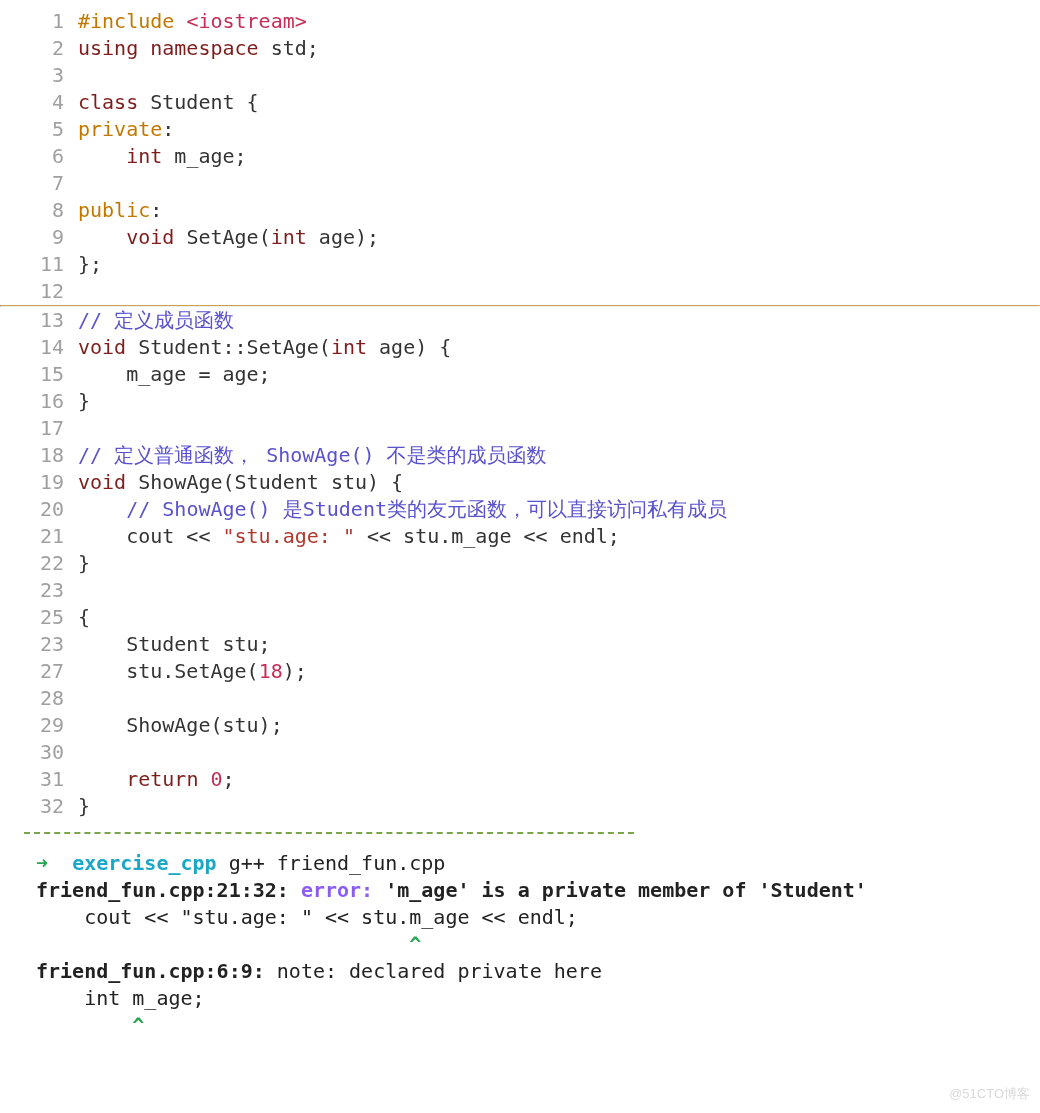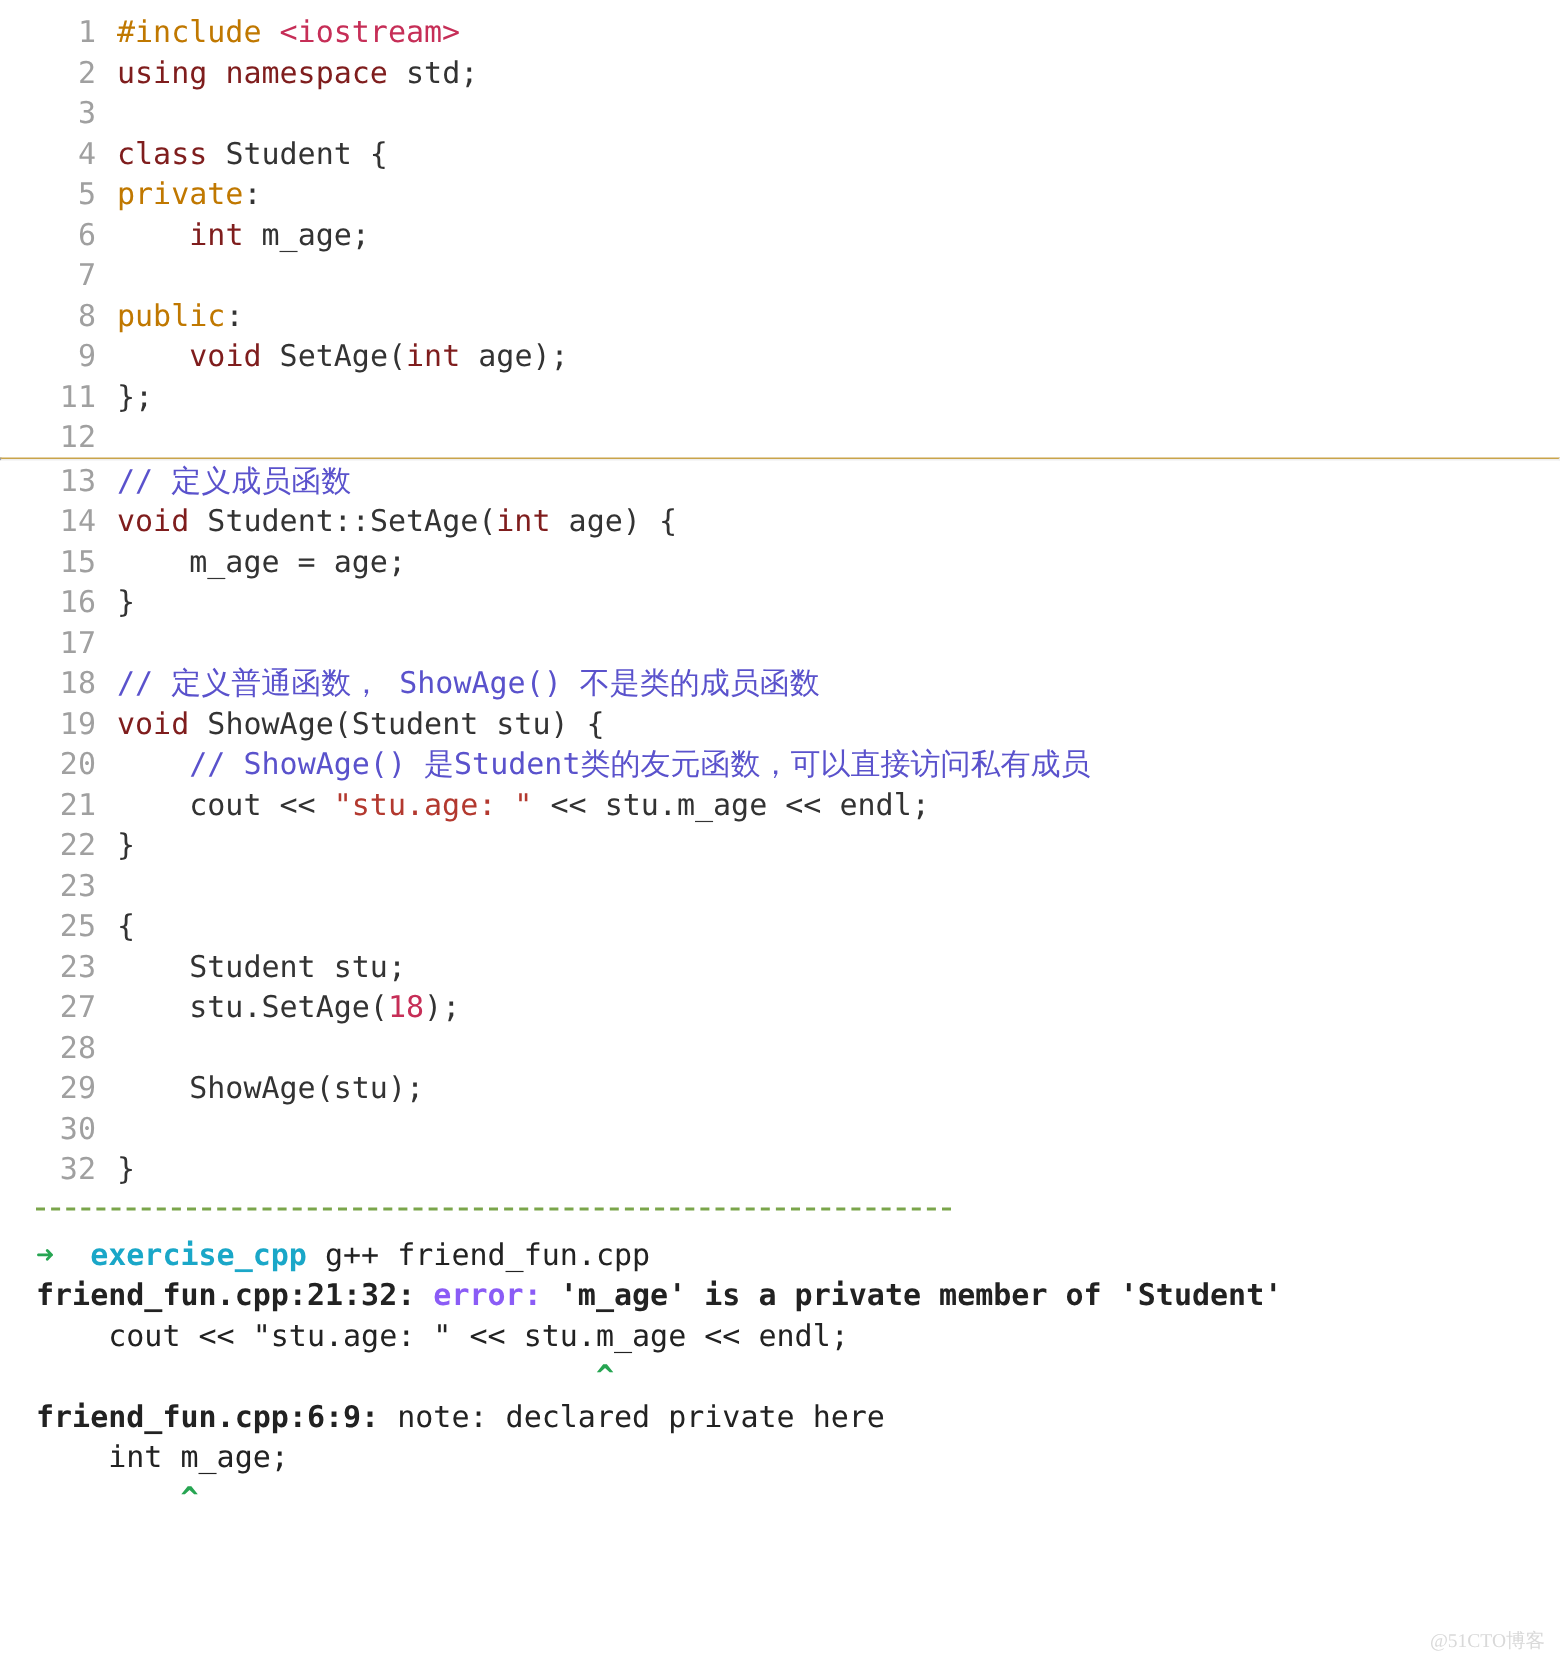--- a/index.html
+++ b/index.html
@@ -42,39 +42,39 @@
   }
   .term {
     background:#fff;
     padding:8px 0 10px 0;
     font-family:"Menlo","Consolas","DejaVu Sans Mono",monospace;
     font-size:20px;
     line-height:27px;
     color:#222;
     font-weight:700;
   }
-  .term .line { padding-left:24px; white-space:pre; }
+  .term .line { padding-left:36px; white-space:pre; }
   .arrow { color:#27a552; }
   .dir   { color:#1aa7c8; font-weight:700;}
   .err   { color:#8b5cf6; font-weight:700;}
   .caret { color:#27a552; font-weight:700;}
   .normw { font-weight:400; }
   .dash-sep {
     border:none;
     border-top:2px dashed #7aa54b;
     margin:8px 0 8px 24px;
     width:610px;
   }
   .watermark {
     position:fixed;
     right:10px;
     bottom:6px;
     color:#d9d9d9;
     font-size:13px;
-    font-family:Liberation Serif, serif;
+    font-family:Liberation Sans, sans-serif;
     font-weight:400;
   }
 </style>
 </head>
 <body>
 
 <div class="code-area">
 <div class="line"><span class="num">1</span><span class="kw-pre">#include </span><span class="hdr">&lt;iostream&gt;</span></div>
 <div class="line"><span class="num">2</span><span class="kw">using </span><span class="kw">namespace </span><span>std;</span></div>
 <div class="line"><span class="num">3</span><span></span></div>
@@ -97,20 +97,21 @@
 <div class="line"><span class="num">20</span><span>    </span><span class="cmt">// ShowAge() 是Student类的友元函数，可以直接访问私有成员</span></div>
 <div class="line"><span class="num">21</span><span>    cout &lt;&lt; </span><span class="str">"stu.age: "</span><span> &lt;&lt; stu.m_age &lt;&lt; endl;</span></div>
 <div class="line"><span class="num">22</span><span>}</span></div>
 <div class="line"><span class="num">23</span><span></span></div>
 <div class="line"><span class="num">25</span><span>{</span></div>
 <div class="line"><span class="num">23</span><span>    Student stu;</span></div>
 <div class="line"><span class="num">27</span><span>    stu.SetAge(</span><span class="numlit">18</span><span>);</span></div>
 <div class="line"><span class="num">28</span><span></span></div>
 <div class="line"><span class="num">29</span><span>    ShowAge(stu);</span></div>
 <div class="line"><span class="num">30</span><span></span></div>
+<div class="line"><span class="num">31</span><span>    </span><span class="kw">return </span><span class="numlit">0</span><span>;</span></div>
 <div class="line"><span class="num">32</span><span>}</span></div>
 </div>
 
 <hr class="dash-sep">
 
 <div class="term">
 <div class="line"><span class="arrow">➜  </span><span class="dir">exercise_cpp</span><span class="normw"> g++ friend_fun.cpp</span></div>
 <div class="line"><span>friend_fun.cpp:21:32: </span><span class="err">error:</span><span> 'm_age' is a private member of 'Student'</span></div>
 <div class="line normw"><span>    cout &lt;&lt; "stu.age: " &lt;&lt; stu.m_age &lt;&lt; endl;</span></div>
 <div class="line"><span class="caret">                               ^</span></div>

